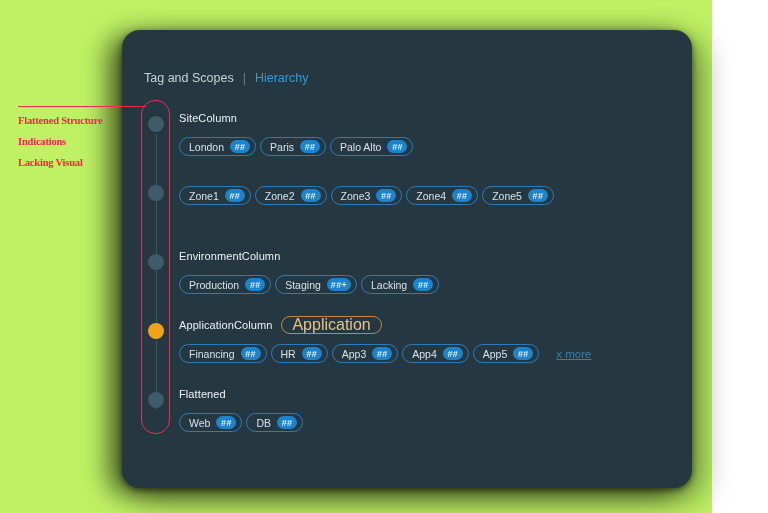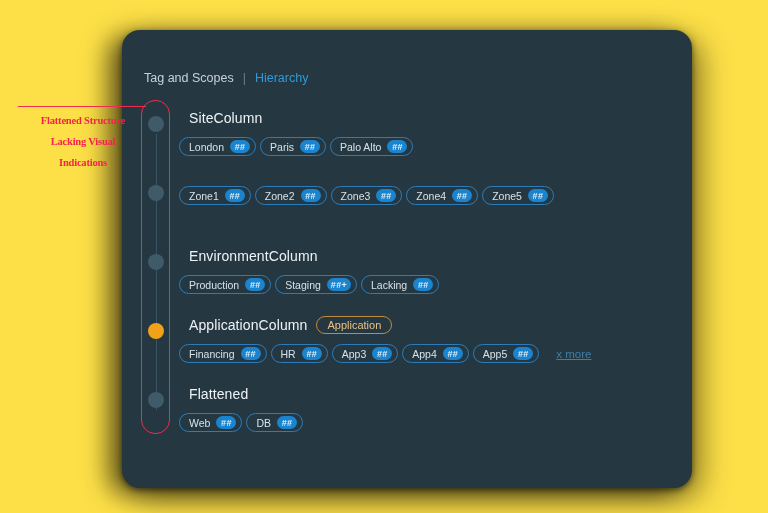--- a/index.html
+++ b/index.html
@@ -7,24 +7,23 @@
   html, body {
     width: 768px;
     height: 513px;
     overflow: hidden;
     background: #ffffff;
     font-family: "Liberation Sans", sans-serif;
   }
 
   #stage {
     position: relative;
-    width: 768px;
+    width: 712px;
     height: 513px;
-    background: #fde047;
-    text-align: center;
+    background: #bef264;
   }
 
   
   #panel {
     position: absolute;
     left: 122px;
     top: 30px;
     width: 570px;
     height: 458px;
     background: #253741;
@@ -95,35 +94,34 @@
   }
 
   .row-title-line {
     display: flex;
     align-items: center;
     gap: 9px;
     height: 20px;
   }
 
   .row-title {
-    font-size: 14px;
+    font-size: 11px;
     color: #eef3f6;
     letter-spacing: .1px;
-    margin-left: 10px;
   }
 
   .scope-tag {
     display: inline-flex;
     align-items: center;
     height: 18px;
     padding: 0 10px;
     border: 1px solid #c08b3e;
     border-radius: 10px;
     color: #e9c285;
-    font-size: 11px;
+    font-size: 16px;
     white-space: nowrap;
   }
 
   .chips {
     display: flex;
     align-items: center;
     flex-wrap: nowrap;
     gap: 4px;
     margin-top: 9px;
   }
@@ -341,17 +339,17 @@
           </div>
         </div>
       </div>
 
   </div>
 
   <div id="anno-line"></div>
   <div id="anno-box"></div>
   <div id="anno-text">
     <div>Flattened Structure</div>
+    <div>Indications</div>
     <div>Lacking Visual</div>
-    <div>Indications</div>
   </div>
 
 </div>
 
 </body></html>

